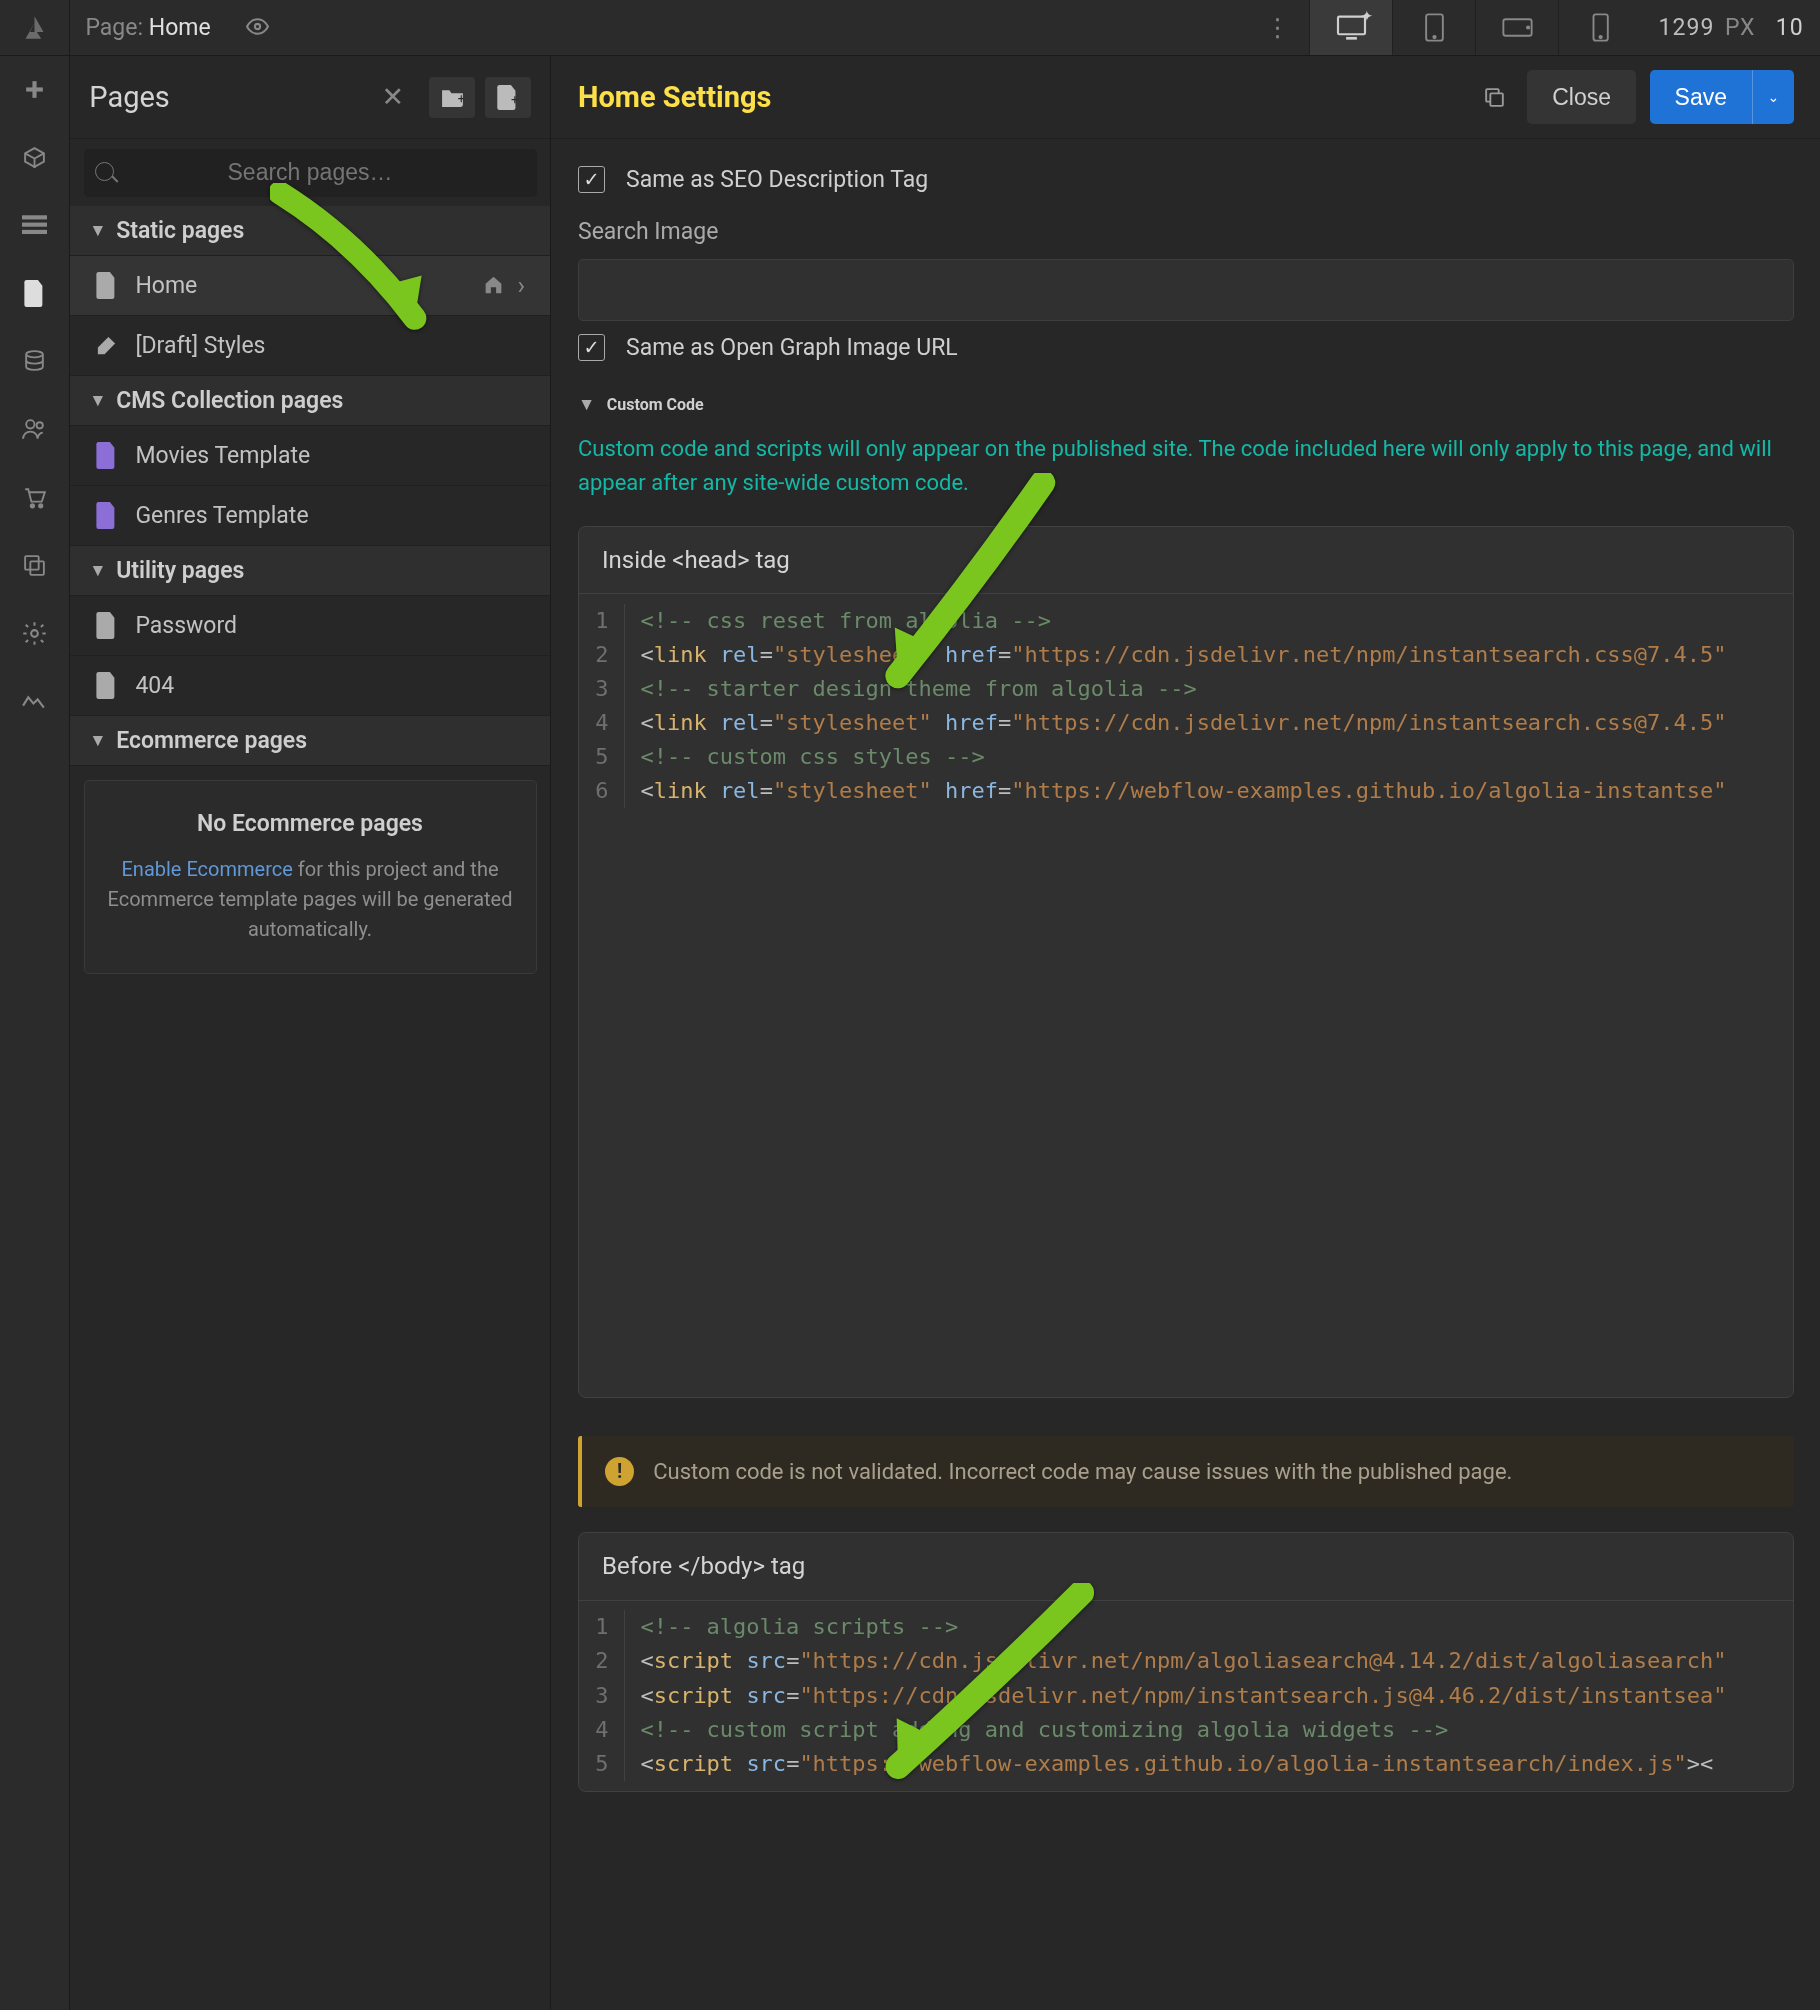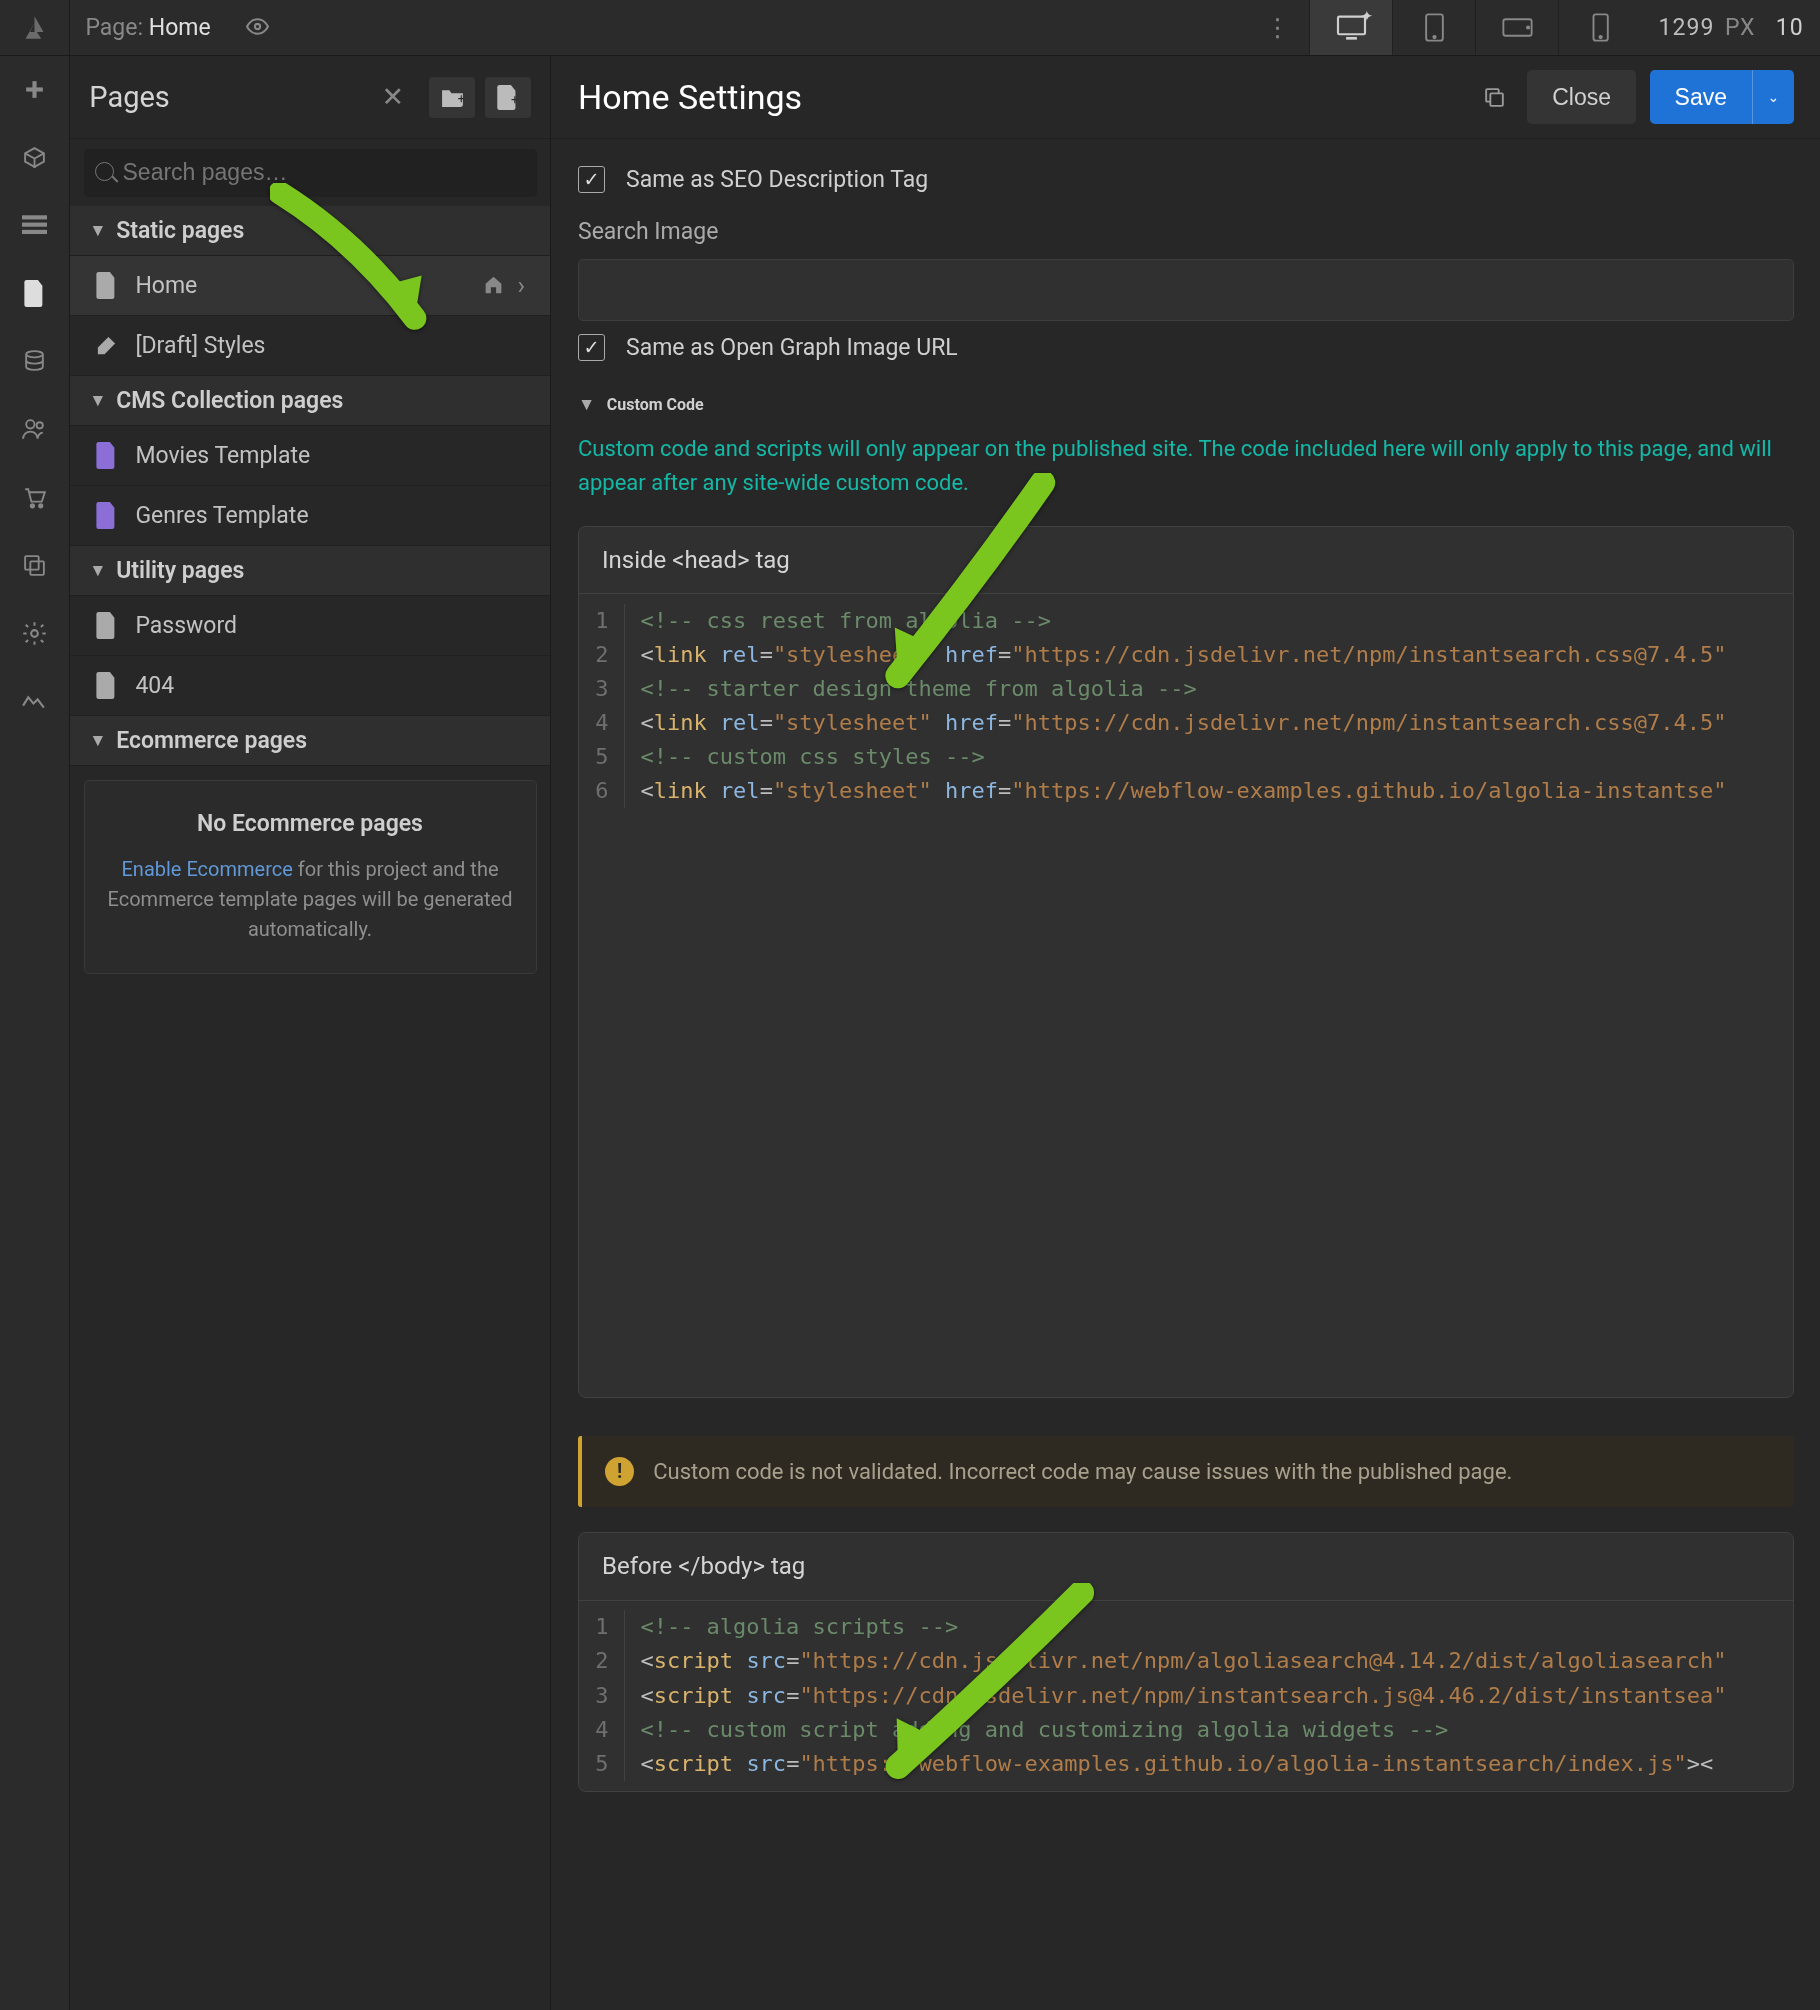--- a/index.html
+++ b/index.html
@@ -74,21 +74,21 @@
   position:relative;
 }
 .pages-header {
   height:83px;display:flex;align-items:center;padding:0 19.3px;border-bottom:1px solid #1f1f1f;
 }
 .pages-header h2 { font-size:29px; font-weight:400; color:#d4d4d4; flex:1;}
 .pages-header .hdr-icons { display:flex; gap:9.7px; align-items:center;}
 .hdr-icon { width:46px;height:41px;display:flex;align-items:center;justify-content:center;background:#353535;border-radius:3.9px;}
 .close-x { font-size:27px; color:#888; margin-right:25px; cursor:pointer;}
 .search-wrap { padding:9.7px 13.5px;}
-.search { width:100%;height:48px;background:#212121;border:none;border-radius:4.8px;padding:0 39px;color:#ccc;font-size:23px;}
+.search { width:100%;height:48px;background:#212121;border:none;border-radius:4.8px;padding:0 39px;color:#ccc;font-size:23px;text-align:center;}
 .search::placeholder{color:#757575;}
 .search-icon{position:relative;}
 .search-icon::before{content:"";position:absolute;left:25px;top:23px;width:17.4px;height:17.4px;border:1.9px solid #757575;border-radius:50%;}
 .search-icon::after{content:"";position:absolute;left:41px;top:39px;width:7.7px;height:1.9px;background:#757575;transform:rotate(45deg);}
 
 .section-hdr {
   height:50px; background:#2f2f2f; display:flex;align-items:center;padding:0 19.3px;border-bottom:1px solid #202020;
 }
 .section-hdr .tri { margin-right:9.7px; font-size:17.4px; color:#aaa;}
 .section-hdr span.title { font-size:23px; font-weight:600; color:#cecece;}
@@ -106,21 +106,21 @@
 .eco-box p{font-size:20px;line-height:1.5;color:#8e8e8e;}
 .eco-box a{color:#6098d8;text-decoration:none;}
 
 
 .settings-panel{
   flex:1; background:#272727; display:flex;flex-direction:column; overflow:hidden;
 }
 .settings-header{
   height:83px;display:flex;align-items:center;padding:0 27px;border-bottom:1px solid #1f1f1f;
 }
-.settings-header h2{font-size:34px;font-weight:400;color:#ffffff;flex:1;}
+.settings-header h2{font-size:29px;font-weight:700;color:#fde047;flex:1;}
 .btn{height:54px;padding:0 25px;display:flex;align-items:center;font-size:23px;border:none;border-radius:4.8px;cursor:pointer;text-align:right;}
 .btn-ghost{background:#343434;color:#d0d0d0;margin-right:13.5px;}
 .btn-primary{background:#1f72d6;color:#fff;border-top-right-radius:0;border-bottom-right-radius:0;}
 .btn-dd{width:42px;background:#1f72d6;border-left:1px solid rgba(255,255,255,.25);display:flex;align-items:center;justify-content:center;color:#fff;border-top-right-radius:4.8px;border-bottom-right-radius:4.8px;height:54px;}
 .copy-icon{width:39px;height:39px;display:flex;align-items:center;justify-content:center;color:#9a9a9a;margin-right:13.5px;}
 .settings-body{flex:1;overflow:auto;padding:13.5px 27px 39px;}
 .check-row{display:flex;align-items:center;gap:21px;font-size:23px;color:#cfcfcf;margin:13.5px 0 25px;}
 .check{width:27px;height:27px;border:1.9px solid #aaa;border-radius:2.9px;display:flex;align-items:center;justify-content:center;color:#ddd;font-size:19.3px;}
 .check.checked::after{content:"✓";}
 .field-label{font-size:23px;color:#aaa;margin-bottom:13.5px;display:block;}

